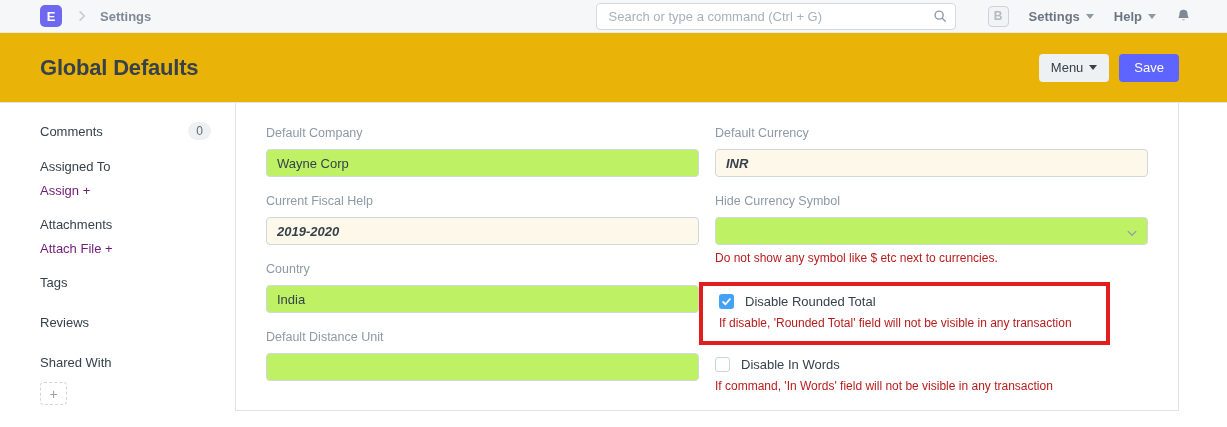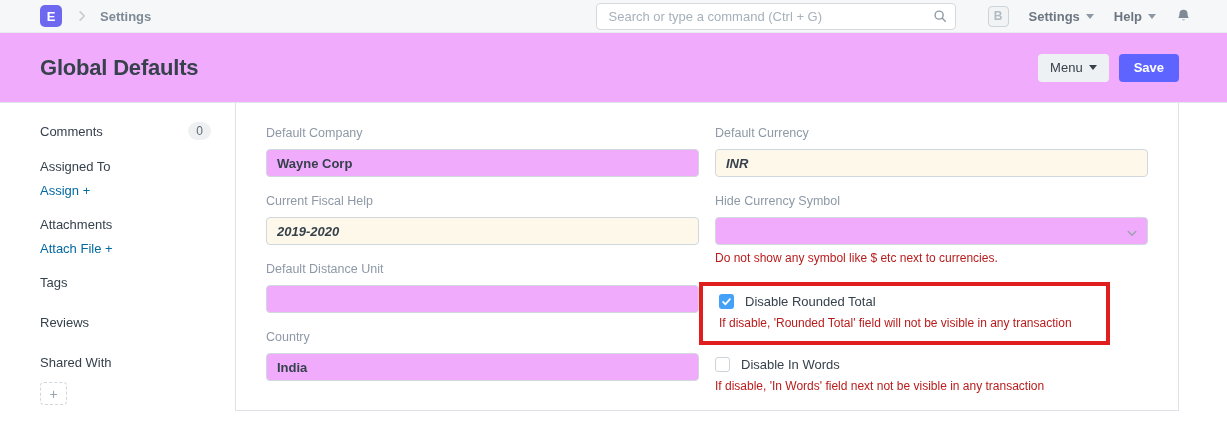--- a/index.html
+++ b/index.html
@@ -25,53 +25,53 @@
     display:flex; align-items:center; justify-content:center; font-size:12px;
     font-weight:700; color:#b2bac2; background:#f1f3f5; cursor:pointer; }
   .nav-item { display:flex; align-items:center; font-size:13px; font-weight:700;
     color:#6c7680; cursor:pointer; }
   .caret { display:inline-block; width:0; height:0; border-left:4px solid transparent;
     border-right:4px solid transparent; border-top:5px solid #8d99a6; margin-left:6px; }
   .bell { display:flex; align-items:center; cursor:pointer; }
 
   
   .page-head { height:70px; display:flex; align-items:center;
-    padding:0 48px 0 40px; border-bottom:1px solid #e2e6ea; background:#f0abfc; }
+    padding:0 48px 0 40px; border-bottom:1px solid #e2e6ea; background:#eab308; }
   .page-title { font-size:22px; font-weight:700; letter-spacing:-0.2px; color:#36414c; }
   .head-actions { margin-left:auto; display:flex; gap:10px; align-items:center; }
   .btn { height:28px; border:none; border-radius:4px; font-size:13px;
     font-family:inherit; display:flex; align-items:center; cursor:pointer; }
   .btn-menu { background:#eef1f3; color:#36414c; padding:0 12px; }
   .btn-menu .caret { border-top-color:#36414c; }
-  .btn-save { background:#5e64ff; color:#fff; padding:0 15px; font-weight:700; }
+  .btn-save { background:#5e64ff; color:#fff; padding:0 15px; font-weight:400; }
 
   
   .content { display:flex; height:308px; }
   .form-sidebar { width:235px; flex:0 0 235px; padding:19px 24px 0 40px; font-size:13px; }
   .sb-row { display:flex; align-items:center; justify-content:space-between; }
   .sb-head { color:#36414c; cursor:pointer; }
   .sb-badge { background:#eef0f2; color:#5e6b78; font-size:12px; border-radius:10px;
     padding:2px 8px; line-height:14px; }
-  .sb-muted { color:#0369a1; cursor:pointer; }
+  .sb-muted { color:#701a75; cursor:pointer; }
   .mb20 { margin-bottom:19px; }
   .mb8  { margin-bottom:9px; }
   .mb26 { margin-bottom:25px; }
   .mb12 { margin-bottom:12px; }
   .sb-plus { width:27px; height:23px; border:1px dashed #cfd6dc; border-radius:4px;
     color:#9aa4ae; font-size:14px; display:flex; align-items:center;
     justify-content:center; cursor:pointer; background:#fff; }
 
   .form-card { flex:1; margin-right:48px; border:1px solid #dfe3e8; border-top:none;
     background:#fff; }
   .form-columns { display:flex; gap:16px; padding:22px 30px; }
   .col { flex:1; min-width:0; }
   .field { margin-bottom:16px; }
   .field-label { font-size:12.5px; color:#8d99a6; margin-bottom:7px; line-height:17px; }
   .input { width:100%; height:28px; border:1px solid #d1d8dd; border-radius:4px;
-    padding:0 10px; font-size:13px; color:#36414c; font-family:inherit; background:#f0abfc;font-weight:bold; }
+    padding:0 10px; font-size:13px; color:#36414c; font-family:inherit; background:#bef264; }
   .input.bold { font-weight:700;font-style:italic; }
   .input.warn { background:#fdf8ea; }
   .select-wrap { position:relative; }
   .select-chevron { position:absolute; right:10px; top:8px; pointer-events:none; }
   .help { font-size:12px; color:#b91c1c; margin-top:6px; line-height:15px; }
 
   .red-box { border:4px solid #e01e1e; margin:14px 38px 12px -16px;
     padding:8px 12px 10px 16px; }
   .check-row { display:flex; align-items:center; gap:11px; font-size:13px;
     color:#36414c; cursor:pointer; }
@@ -161,26 +161,26 @@
       <div class="col">
         <div class="field">
           <div class="field-label">Default Company</div>
           <input class="input" type="text" value="Wayne Corp" style="">
         </div>
         <div class="field">
           <div class="field-label">Current Fiscal Help</div>
           <input class="input bold warn" type="text" value="2019-2020" style="">
         </div>
         <div class="field">
+          <div class="field-label">Country</div>
+          <input class="input" type="text" value="India" style="">
+        </div>
+        <div class="field">
           <div class="field-label">Default Distance Unit</div>
           <input class="input" type="text" value="" style="">
-        </div>
-        <div class="field">
-          <div class="field-label">Country</div>
-          <input class="input" type="text" value="India" style="">
         </div>
       </div>
 
       <div class="col">
         <div class="field">
           <div class="field-label">Default Currency</div>
           <input class="input bold warn" type="text" value="INR" style="">
         </div>
 
         <div class="field">
@@ -206,19 +206,19 @@
             <span>Disable Rounded Total</span>
           </div>
           <div class="help check-help">If disable, 'Rounded Total' field will not be visible in any transaction</div>
         </div>
 
         <div>
           <div class="check-row">
             <span class="checkbox unchecked"></span>
             <span>Disable In Words</span>
           </div>
-          <div class="help check-help">If disable, 'In Words' field next not be visible in any transaction</div>
+          <div class="help check-help">If command, 'In Words' field will not be visible in any transaction</div>
         </div>
       </div>
 
     </div>
   </div>
 </div>
 
 </body></html>

